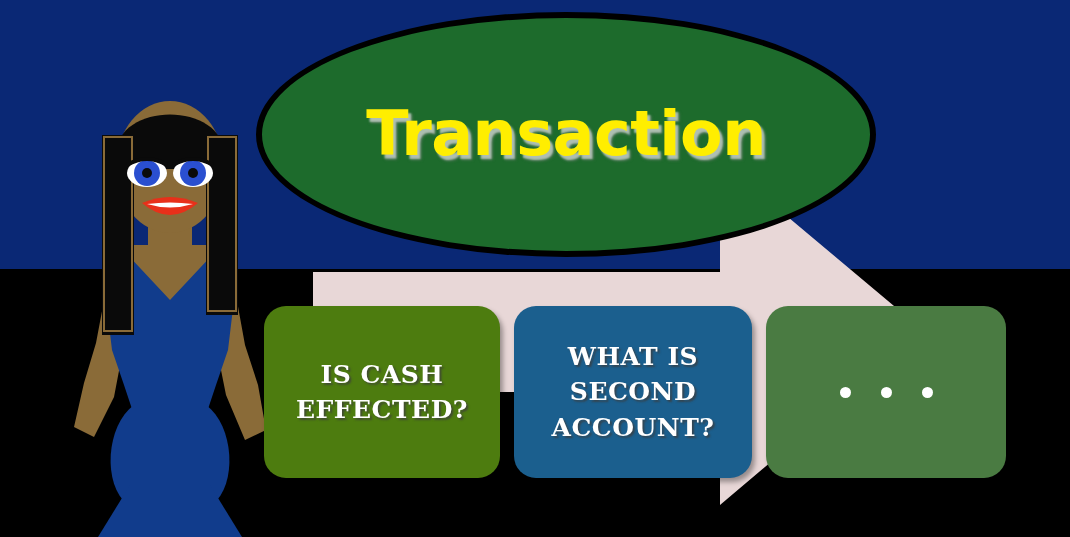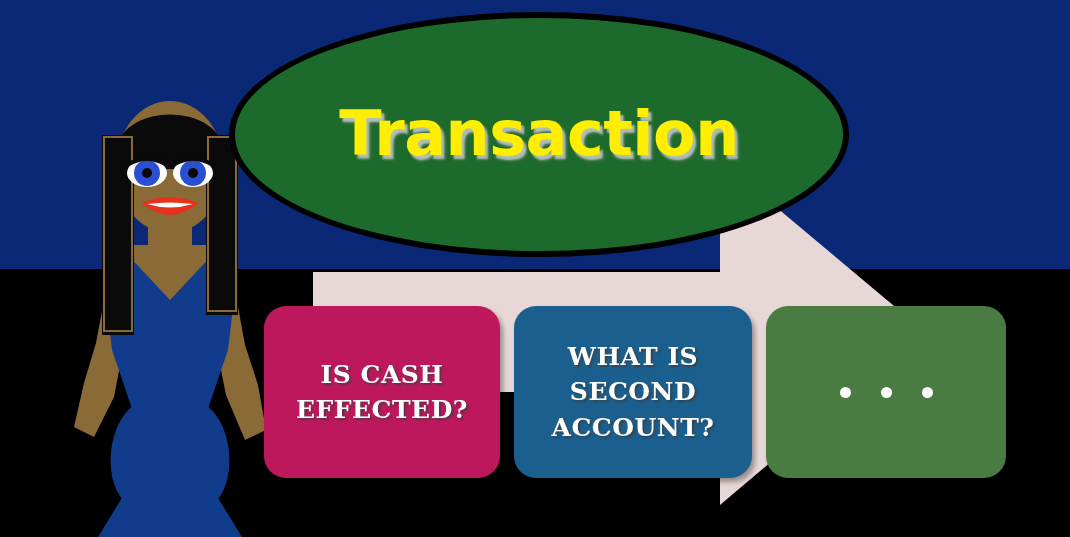--- a/index.html
+++ b/index.html
@@ -33,21 +33,21 @@
   
   .arrow-svg {
     position: absolute;
     left: 0; top: 0;
     width: 1070px; height: 537px;
   }
 
   
   .title-ellipse {
     position: absolute;
-    left: 229px; top: 12px;
+    left: 256px; top: 12px;
     width: 620px; height: 245px;
     background: #1d6b2c;
     border: 6px solid #000000;
     border-radius: 50% / 50%;
     box-sizing: border-box;
     display: flex;
     flex-direction: column;
     align-items: center;
     justify-content: center;
   }
@@ -81,21 +81,21 @@
     font-weight: bold;
     font-size: 25px;
     line-height: 1.42;
     letter-spacing: 0.5px;
     font-variant: small-caps;
     text-transform: uppercase;
     text-shadow: 2px 2px 2px rgba(60,60,60,0.75);
     padding: 0 8px;
     white-space: pre-line;
   }
-  #box-cash  { left: 264px; width: 236px; background: #be185d; }
+  #box-cash  { left: 264px; width: 236px; background: #4d7c0f; }
   #box-second{ left: 514px; width: 238px; background: #1b5f8e; }
   #box-more  { left: 766px; width: 240px; background: #4a7b42; }
 
   .dots {
     display: flex;
     gap: 30px;
     align-items: center;
   }
   .dot {
     width: 11px; height: 11px;

